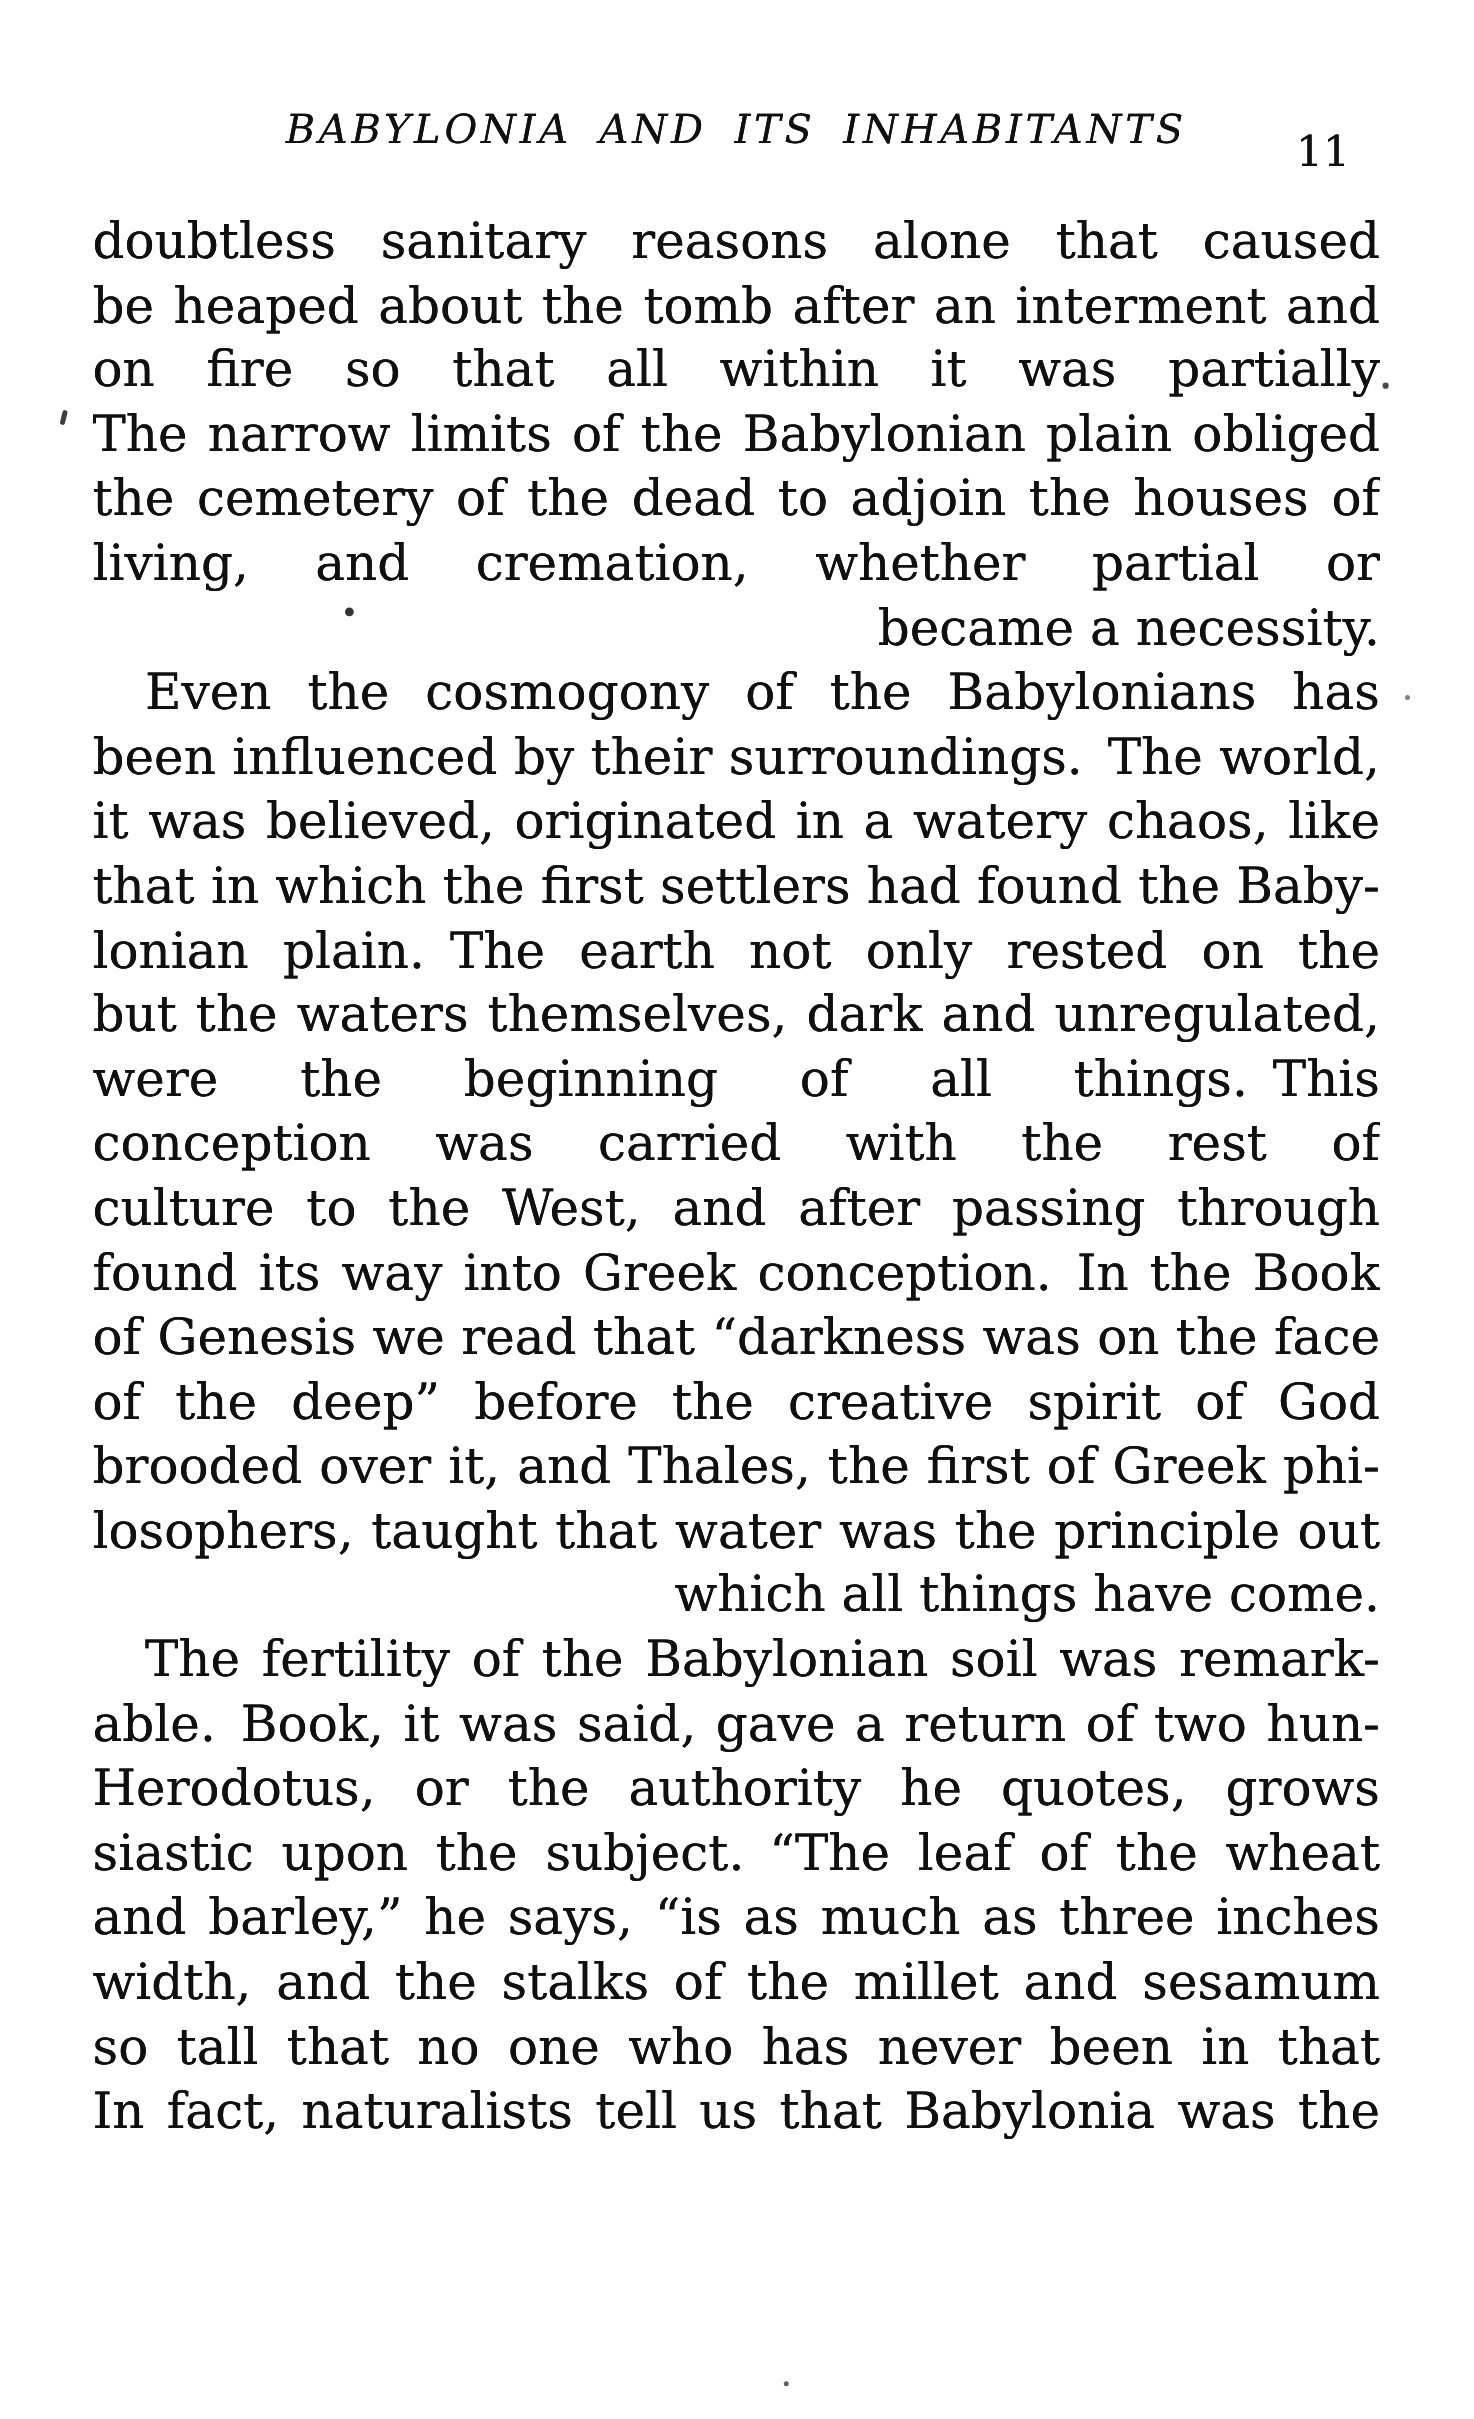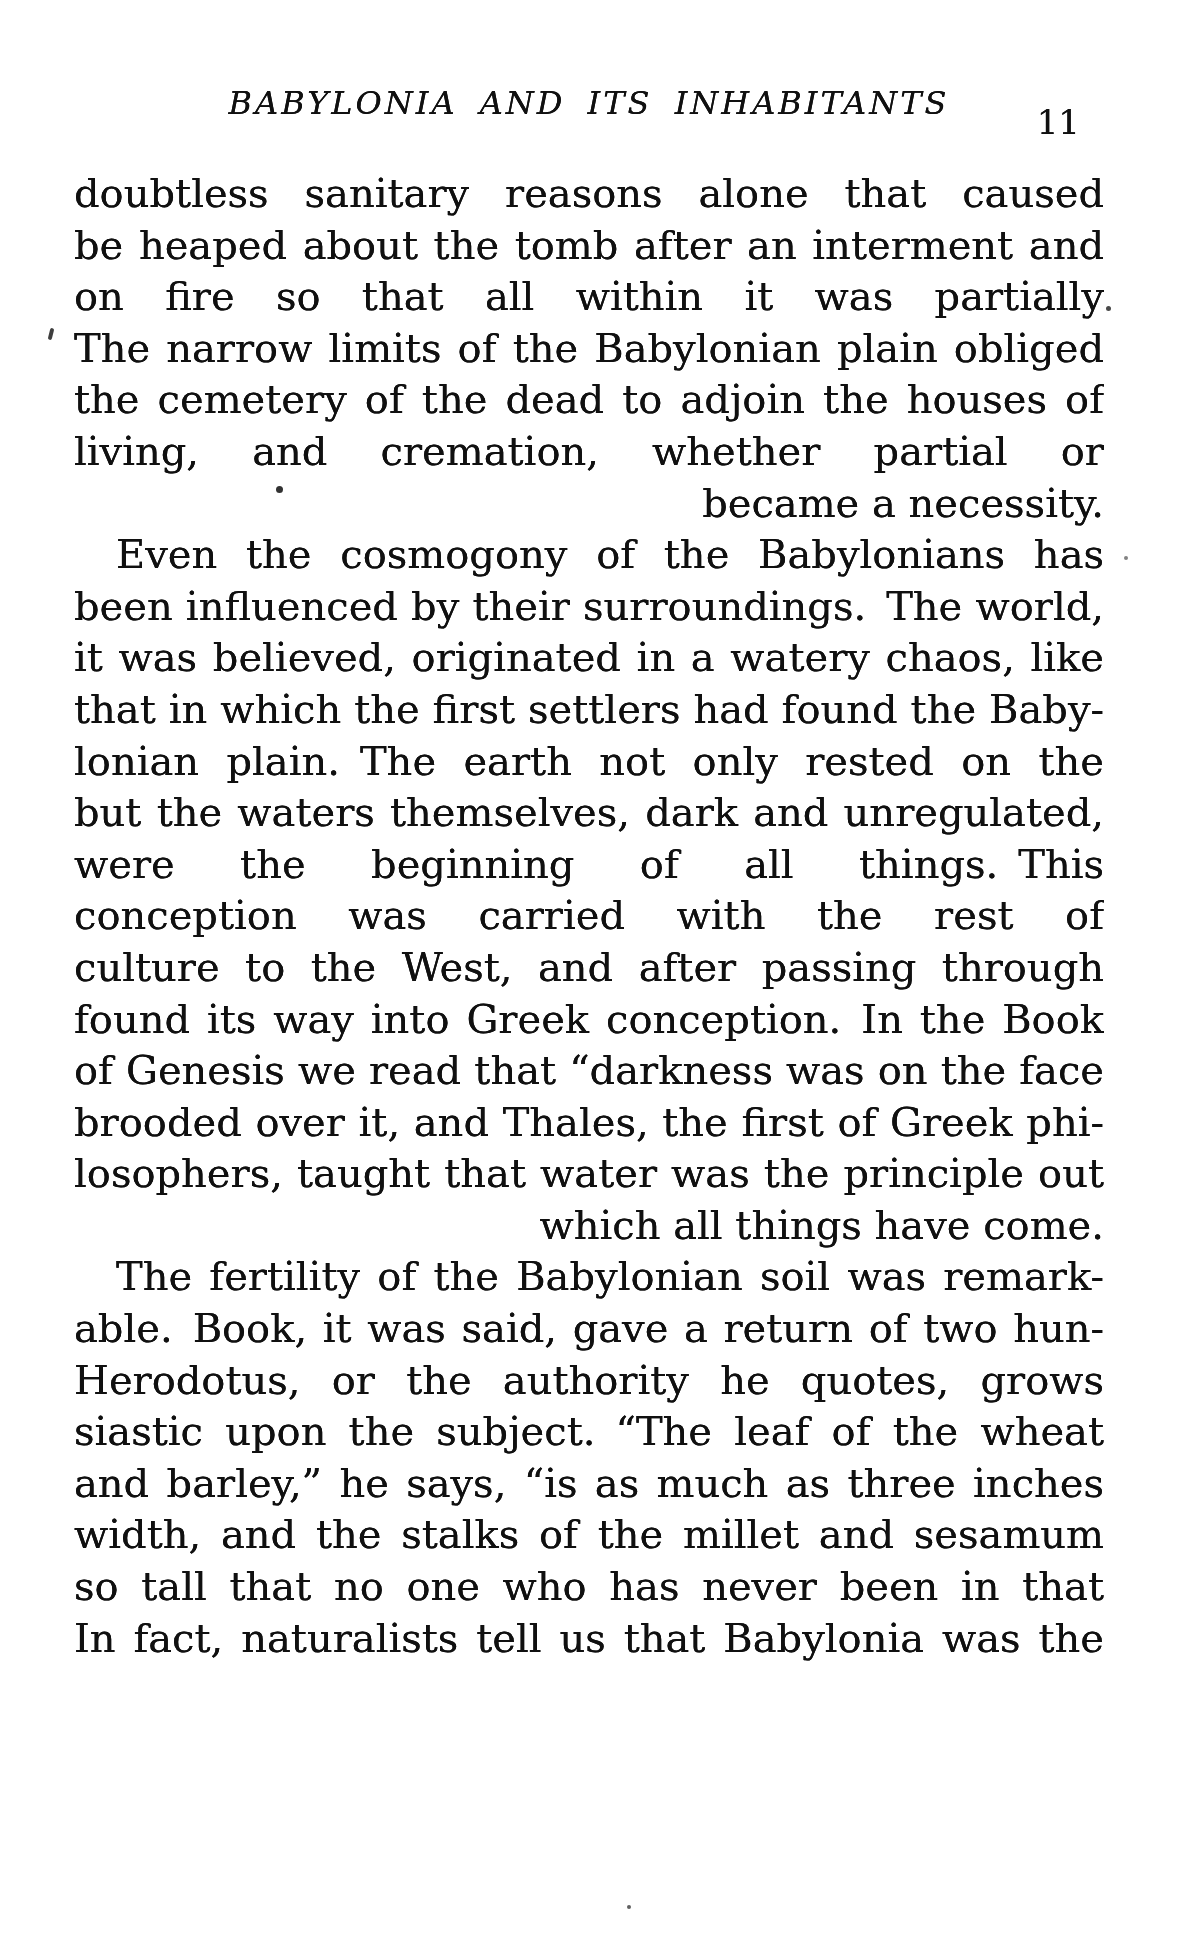--- a/index.html
+++ b/index.html
@@ -114,20 +114,21 @@
       <div class="line">been influenced by their surroundings. The world,</div>
       <div class="line">it was believed, originated in a watery chaos, like</div>
       <div class="line">that in which the first settlers had found the Baby-</div>
       <div class="line">lonian plain. The earth not only rested on the waters,</div>
       <div class="line">but the waters themselves, dark and unregulated,</div>
       <div class="line">were the beginning of all things. This cosmological</div>
       <div class="line">conception was carried with the rest of Babylonian</div>
       <div class="line">culture to the West, and after passing through Canaan</div>
       <div class="line">found its way into Greek conception. In the Book</div>
       <div class="line">of Genesis we read that “darkness was on the face</div>
+      <div class="line">of the deep” before the creative spirit of God</div>
       <div class="line">brooded over it, and Thales, the first of Greek phi-</div>
       <div class="line">losophers, taught that water was the principle out of</div>
       <div class="line last">which all things have come.</div>
       <div class="line indent">The fertility of the Babylonian soil was remark-</div>
       <div class="line">able. Book, it was said, gave a return of two hun-</div>
       <div class="line">Herodotus, or the authority he quotes, grows enthu-</div>
       <div class="line">siastic upon the subject. “The leaf of the wheat</div>
       <div class="line">and barley,” he says, “is as much as three inches in</div>
       <div class="line">width, and the stalks of the millet and sesamum are</div>
       <div class="line">so tall that no one who has never been in that country</div>

